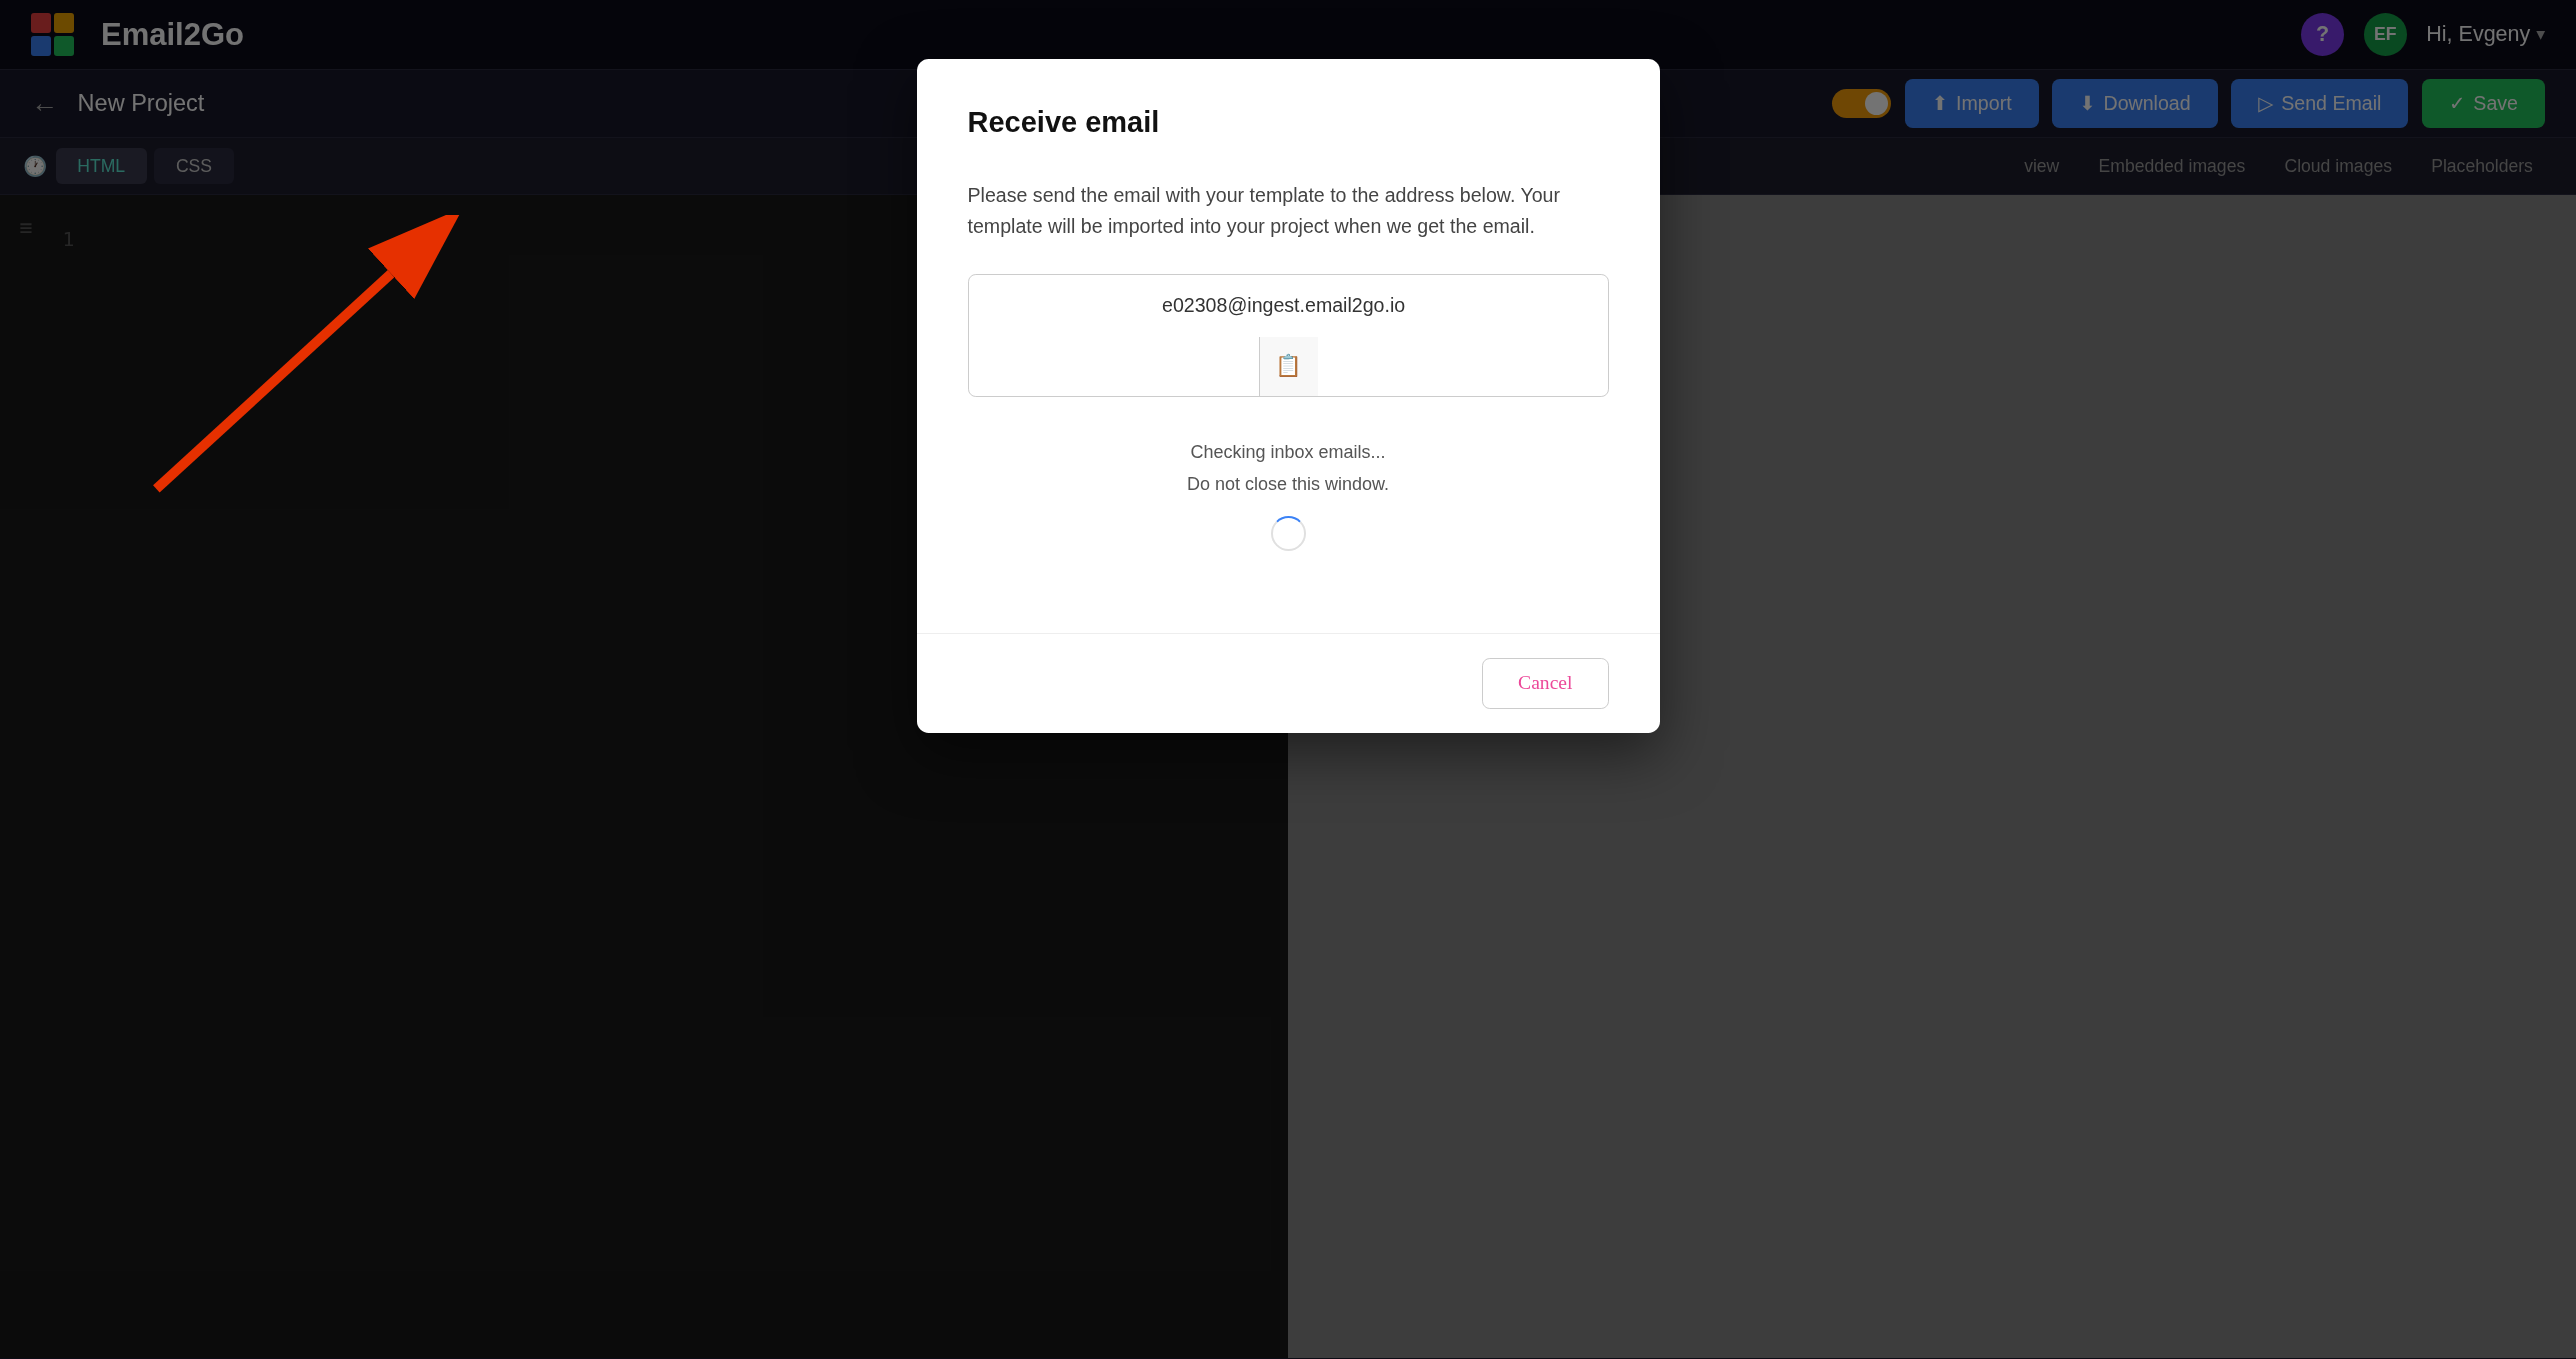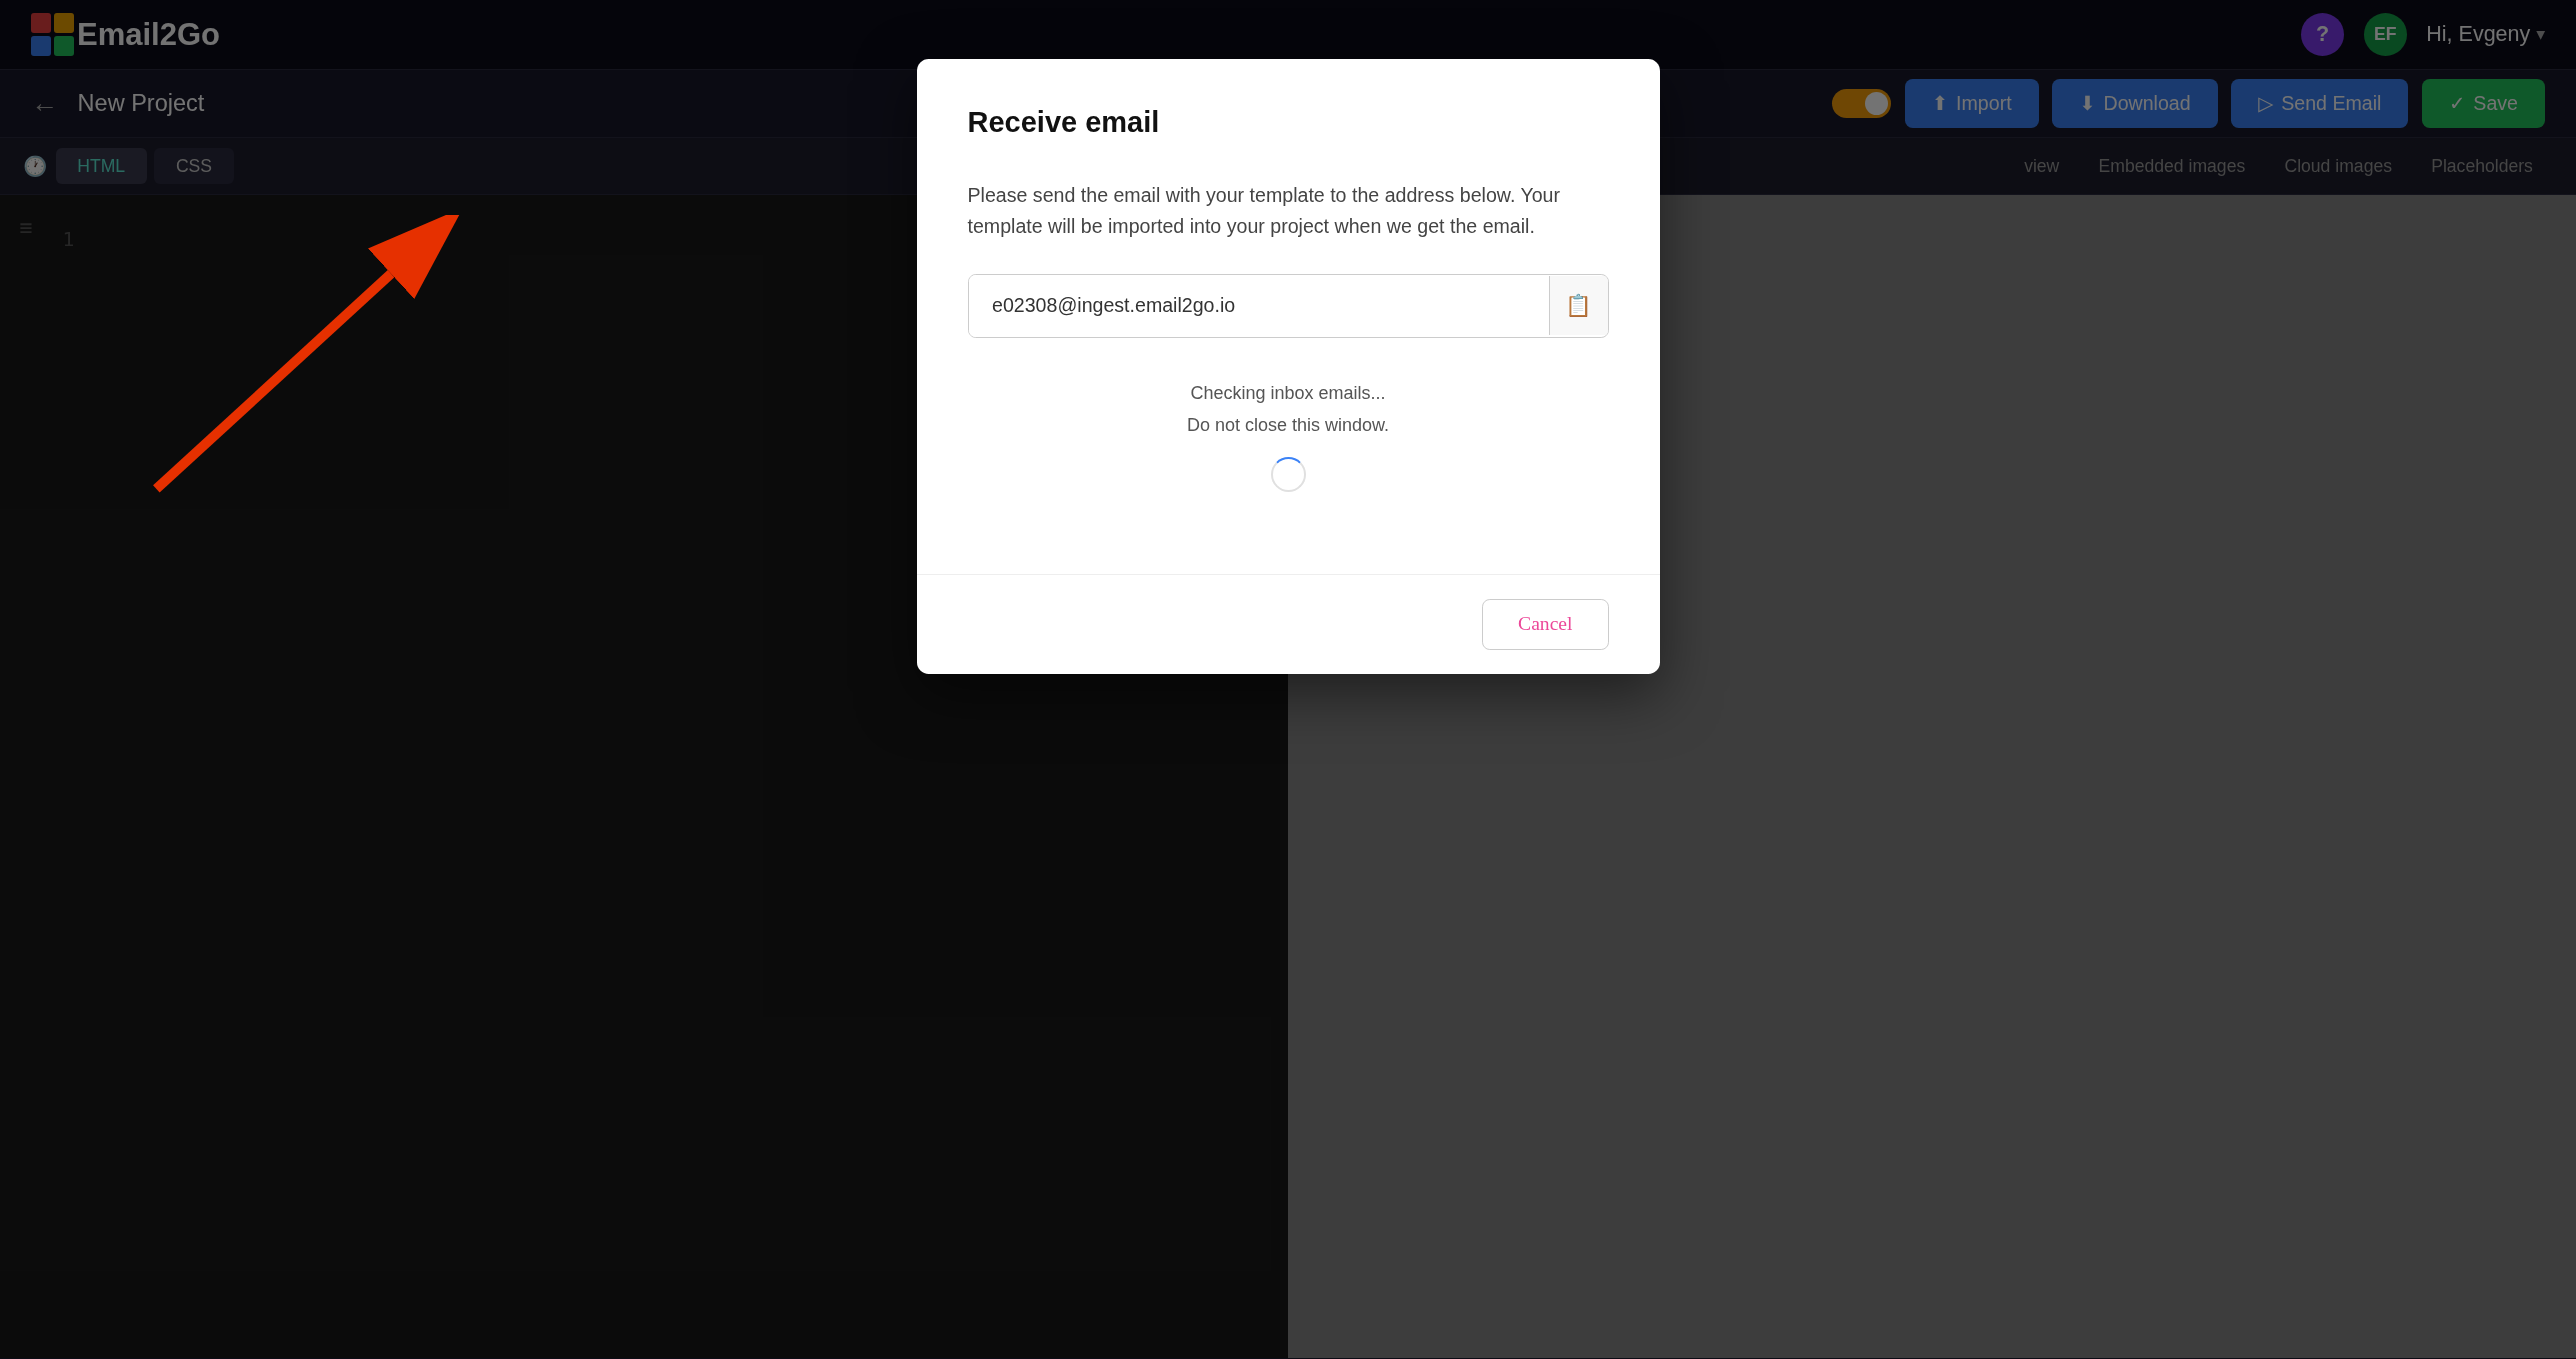--- a/index.html
+++ b/index.html
@@ -11,21 +11,21 @@
       height: 70px;
       display: flex;
       align-items: center;
       padding: 0 31px;
       justify-content: space-between;
       border-bottom: 1px solid #2a2a3e;
     }
     .logo-area {
       display: flex;
       align-items: center;
-      gap: 3px;
+      gap: 27px;
     }
     .logo-grid {
       display: grid;
       grid-template-columns: 1fr 1fr;
       gap: 2.9px;
       width: 43px;
       height: 43px;
     }
     .logo-cell { border-radius: 2.9px; }
     .logo-cell.red { background: #e84040; }
@@ -263,20 +263,21 @@
       line-height: 1.6;
       margin-bottom: 31px;
     }
     .email-input-row {
       display: flex;
       align-items: center;
       border: 1px solid #ccc;
       border-radius: 7.8px;
       overflow: hidden;
       margin-bottom: 39px;
+      flex-direction: column;
     }
     .email-input {
       flex: 1;
       padding: 19.6px 23.5px;
       font-size: 19.6px;
       border: none;
       outline: none;
       color: #333;
       background: #fff;
     }

